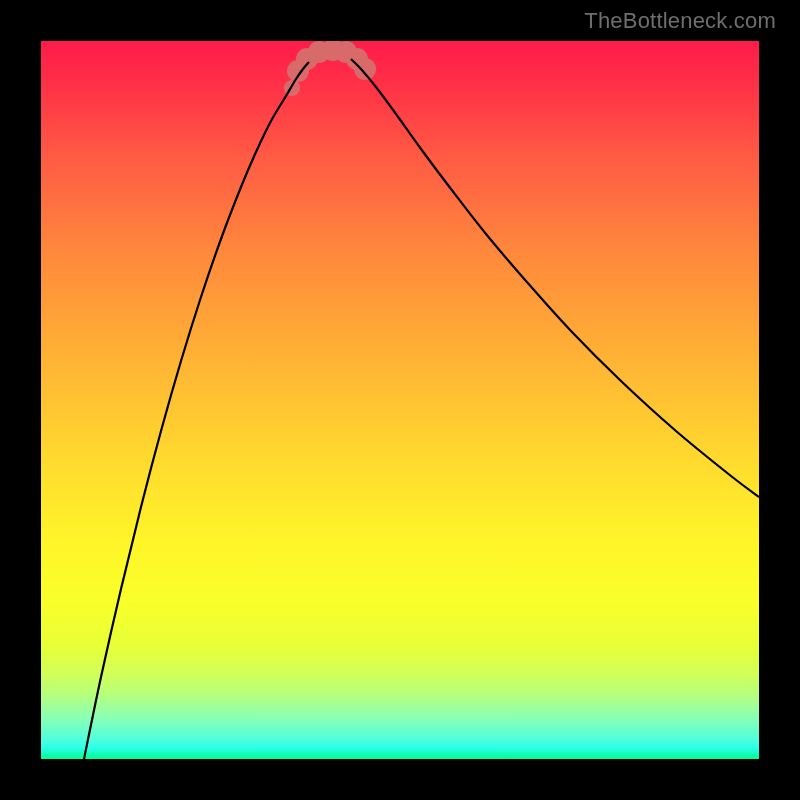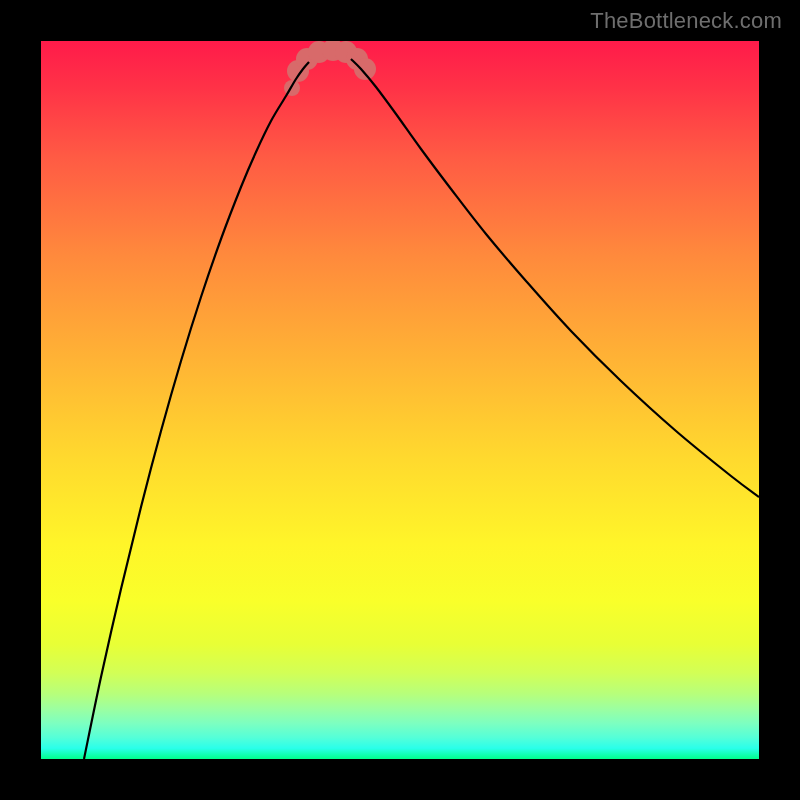--- a/index.html
+++ b/index.html
@@ -51,21 +51,21 @@
   }
   svg.curves {
     position: absolute;
     inset: 0;
     width: 718px;
     height: 718px;
   }
   .watermark {
     position: absolute;
     top: 8px;
-    right: 18px;
+    right: 24px;
     font-family: Arial, Helvetica, sans-serif;
     font-size: 22px;
     color: #6e6e6e;
     font-weight: 500;
     letter-spacing: 0.2px;
     user-select: none;
   }
 </style>
 </head>
 <body>

